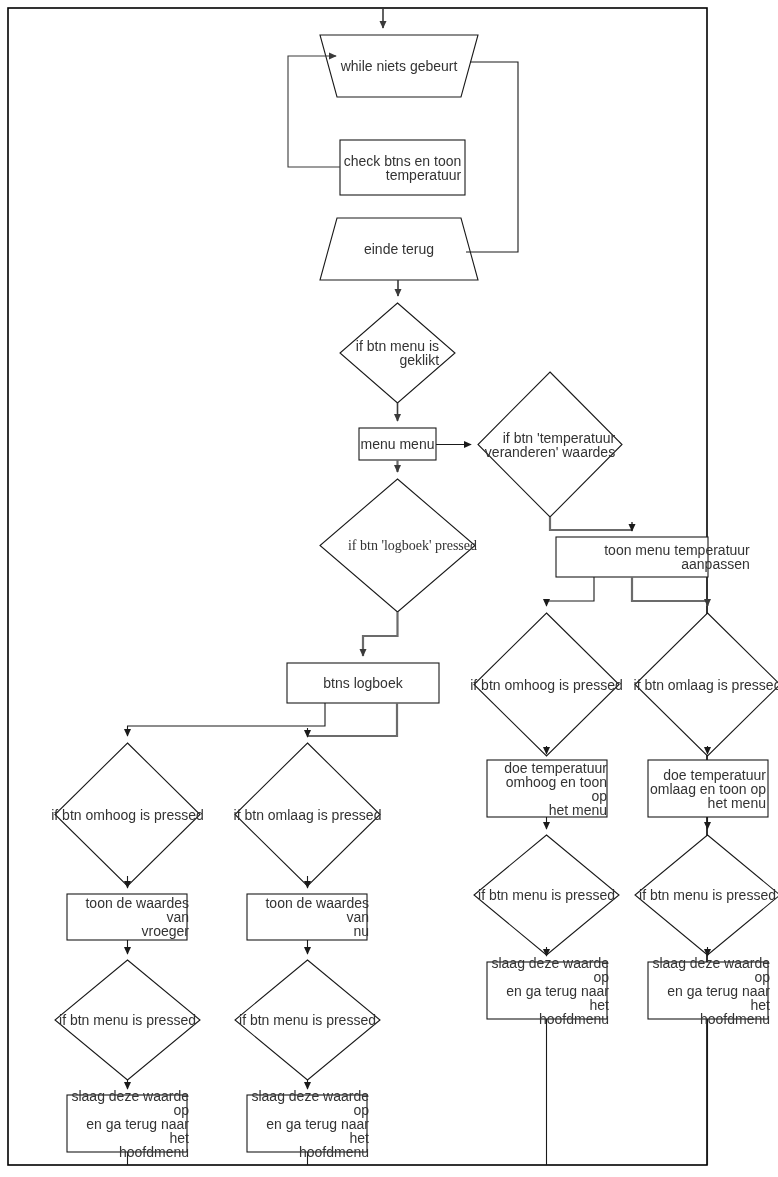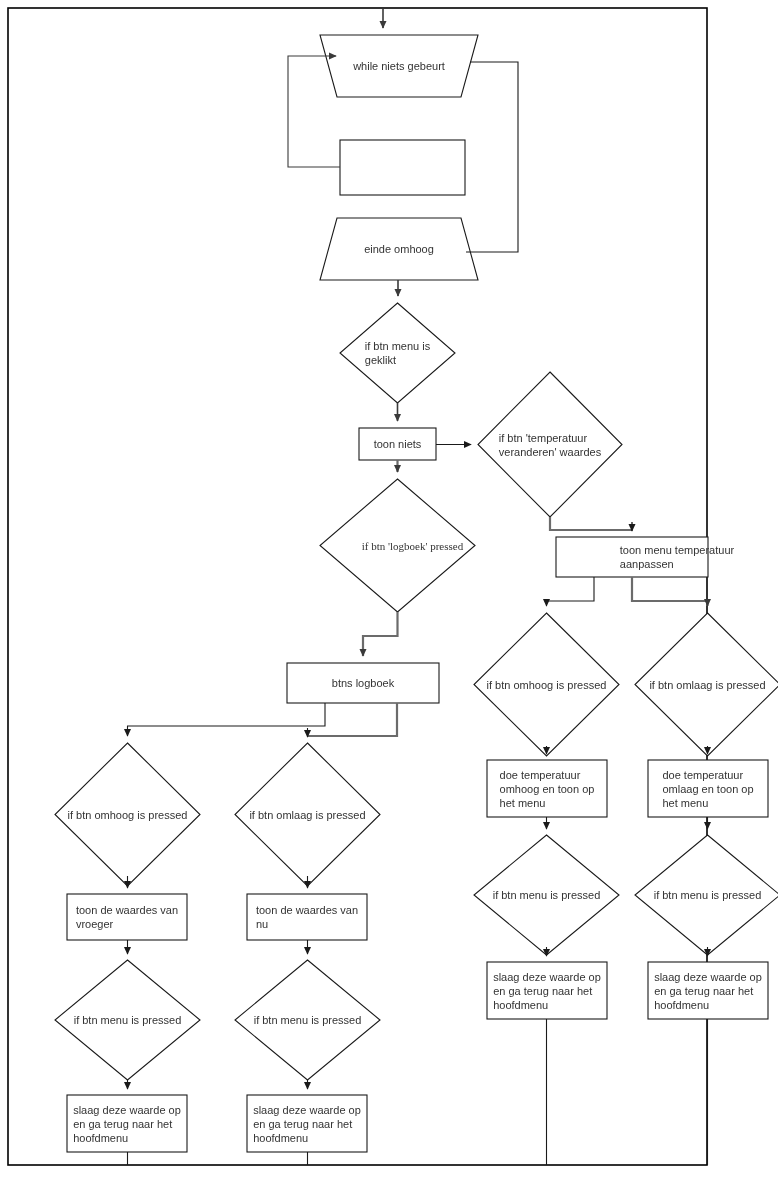--- a/index.html
+++ b/index.html
@@ -2,24 +2,24 @@
 <html><head>
 <meta charset="utf-8">
 <style>
   html,body{margin:0;padding:0;background:#ffffff;}
   body{width:778px;height:1177px;font-family:"Liberation Sans",sans-serif;}
   #stage{position:relative;width:778px;height:1177px;overflow:hidden;background:#fff;}
   svg#flow{position:absolute;left:0;top:0;width:778px;height:1177px;}
   .shape-text{
     position:absolute;
     display:flex;align-items:center;justify-content:center;
-    text-align:left;
+    text-align:right;
     color:#333333;
     font-family:"Liberation Sans",sans-serif;
-    font-size:11px;
+    font-size:14px;
     line-height:14px;
     pointer-events:none;
     white-space:pre-line;
   }
 </style>
 </head>
 <body>
 
 <div id="stage">
 
@@ -128,27 +128,29 @@
       <path d="M127.5,1152 L127.5,1165"></path>
       <path d="M307.5,1152 L307.5,1165"></path>
       <path d="M546.5,1019 L546.5,1165"></path>
       <path d="M707.5,1019 L707.5,1165"></path>
 
     </g>
   </svg>
 
   <div class="shape-text" style="left:320px;top:35px;width:158px;height:62px;">while niets gebeurt</div>
 
-
-  <div class="shape-text" style="left:320px;top:218px;width:158px;height:62px;">einde omhoog</div>
+  <div class="shape-text" style="left:340px;top:140px;width:125px;height:55px;">check btns en toon
+temperatuur</div>
+
+  <div class="shape-text" style="left:320px;top:218px;width:158px;height:62px;">einde terug</div>
 
   <div class="shape-text" style="left:340px;top:303px;width:115px;height:100px;">if btn menu is
 geklikt</div>
 
-  <div class="shape-text" style="left:359px;top:428px;width:77px;height:32px;">toon niets</div>
+  <div class="shape-text" style="left:359px;top:428px;width:77px;height:32px;">menu menu</div>
 
   <div class="shape-text" style="left:476px;top:372px;width:148px;height:145px;">if btn 'temperatuur
 veranderen' waardes</div>
 
   <div class="shape-text" style="left:330px;top:479px;width:165px;height:133px;font-family:Liberation Serif, serif;">if btn 'logboek' pressed</div>
 
   <div class="shape-text" style="left:556px;top:537px;width:152px;height:40px;padding-left:45px;">toon menu temperatuur
 aanpassen</div>
 
   <div class="shape-text" style="left:287px;top:663px;width:152px;height:40px;">btns logboek</div>

